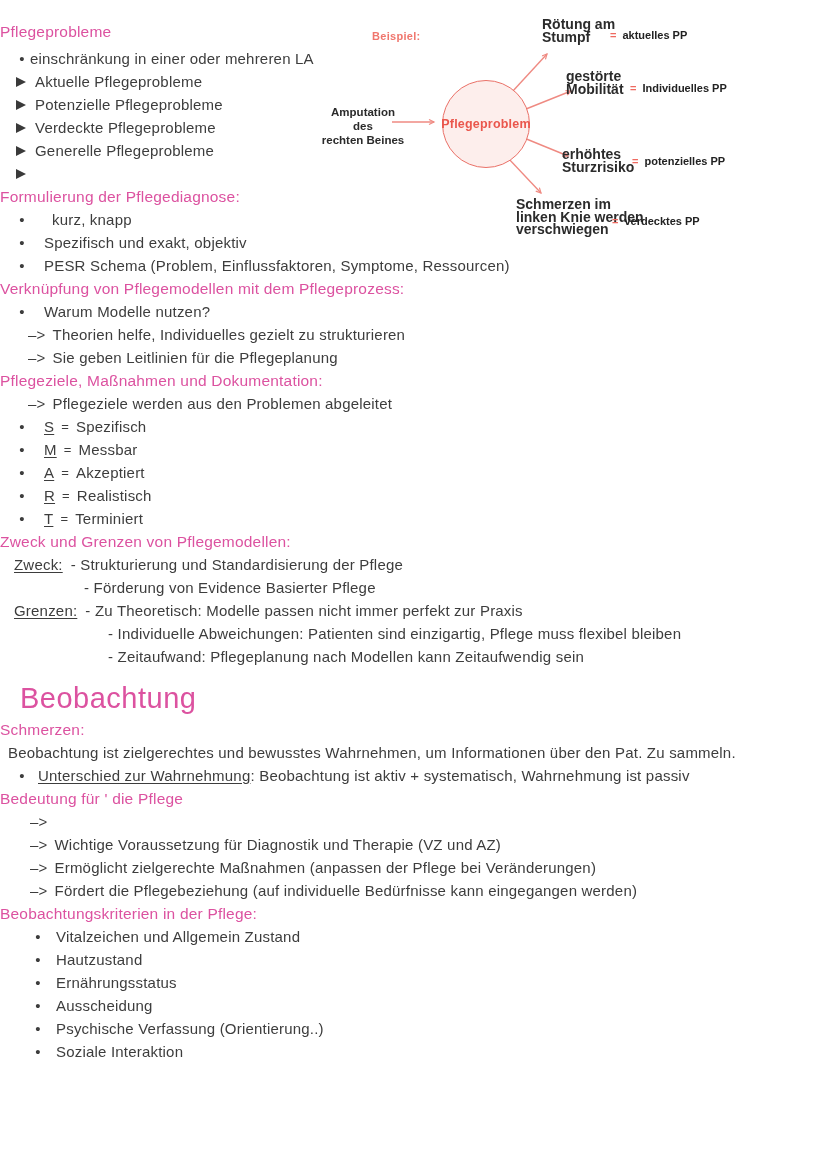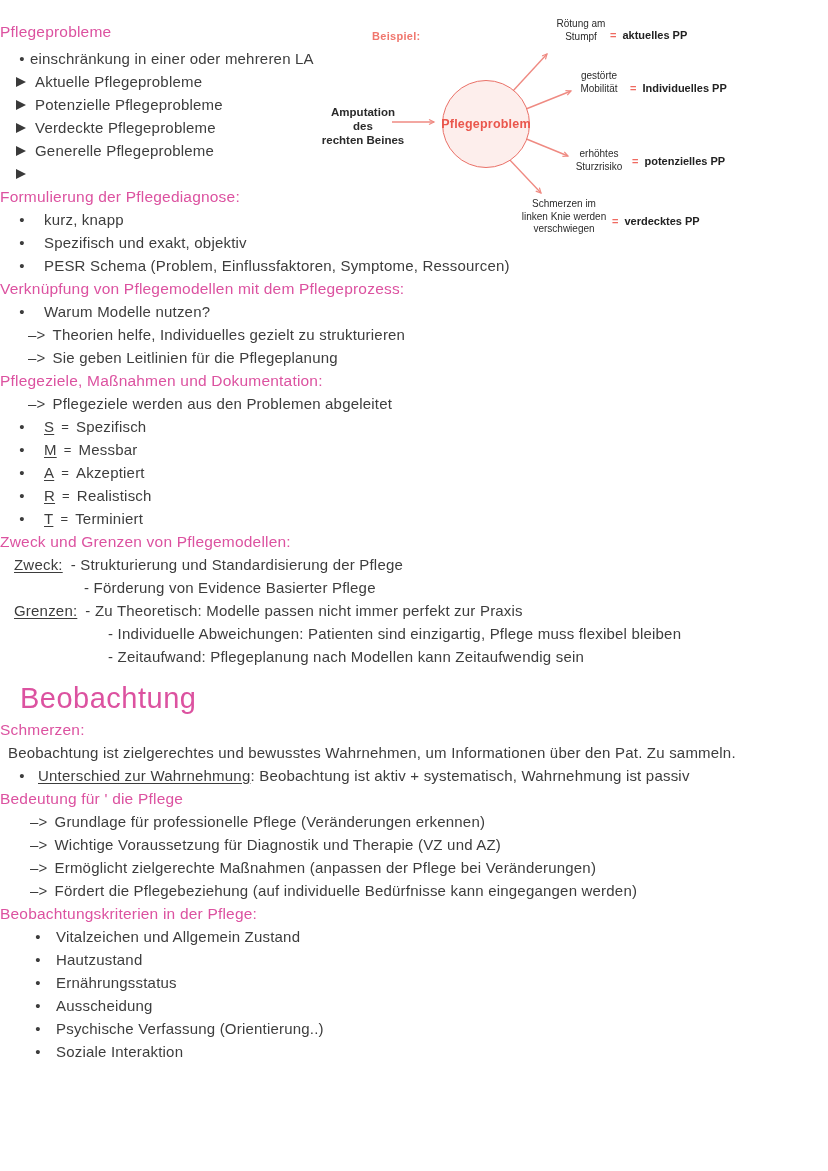--- a/index.html
+++ b/index.html
@@ -29,21 +29,21 @@
   .mb3{margin-bottom:3px;}
   h1.big{margin:10px 0 0 20px;height:40px;line-height:40px;font-size:29px;font-weight:400;color:#dc52a0;letter-spacing:.5px;}
   .zlabel{margin-right:8px;}
   
   .diagram{position:absolute;left:300px;top:10px;width:528px;height:240px;}
   .diagram .abs{position:absolute;}
   .beispiel{left:72px;top:20px;color:#f0766d;font-size:11px;font-weight:700;letter-spacing:.3px;text-align:center;}
   .cause{left:20px;top:95px;width:86px;text-align:center;font-size:11.5px;line-height:14px;font-weight:700;color:#2b2b2b;letter-spacing:0;}
   .circle{left:142px;top:70px;width:86px;height:86px;border:1.5px solid #ea7168;border-radius:50%;background:#fdeeec;display:flex;align-items:center;justify-content:center;}
   .circle span{color:#ea564c;font-size:12.5px;font-weight:700;letter-spacing:.2px;}
-  .blabel{text-align:center;font-size:10px;line-height:12.5px;font-weight:400;color:#2b2b2b;letter-spacing:0;white-space:nowrap;}
+  .blabel{font-size:14px;line-height:12.5px;font-weight:700;color:#2b2b2b;letter-spacing:0;white-space:nowrap;}
   .b1{left:242px;top:8px;width:78px;}
   .b2{left:266px;top:60px;width:66px;}
   .b3{left:262px;top:138px;width:74px;}
   .b4{left:216px;top:188px;width:96px;}
   .eqrow{display:flex;align-items:center;font-size:11px;font-weight:700;color:#222;letter-spacing:0;white-space:nowrap;}
   .eqrow .eqg{color:#ef6a60;margin-right:6px;font-size:11px;}
   .e1{left:310px;top:19px;} .e2{left:330px;top:72px;} .e3{left:332px;top:145px;} .e4{left:312px;top:205px;}
 </style>
 </head>
 <body>
@@ -74,21 +74,21 @@
       </div>
     <div class="line ml16">
         <span class="tri-icon"></span>
       </div>
   </section>
 
   <section>
     <h2 class="sec ml20 gap21 mb3">Formulierung der Pflegediagnose:</h2>
     <div class="line ml14">
         <span class="dot">•</span>
-        <span style="margin-left:14px">kurz, knapp</span>
+        <span style="margin-left:22px">kurz, knapp</span>
       </div>
     <div class="line ml14">
         <span class="dot">•</span>
         <span style="margin-left:14px">Spezifisch und exakt, objektiv</span>
       </div>
     <div class="line ml14">
         <span class="dot">•</span>
         <span style="margin-left:14px">PESR Schema (Problem, Einflussfaktoren, Symptome, Ressourcen)</span>
       </div>
   </section>
@@ -178,21 +178,20 @@
         <span class="dot">•</span>
         <span class="u" style="margin-left:8px">Unterschied zur Wahrnehmung</span>
         <span>: Beobachtung ist aktiv + systematisch, Wahrnehmung ist passiv</span>
       </div>
   </section>
 
   <section>
     <h2 class="sec ml30 gap14">Bedeutung für ' die Pflege</h2>
     <div class="line ml30">
         <span class="arrow-pre">–&gt;</span>
-        <span>Grundlage für professionelle Pflege (Veränderungen erkennen)</span>
       </div>
     <div class="line ml30">
         <span class="arrow-pre">–&gt;</span>
         <span>Wichtige Voraussetzung für Diagnostik und Therapie (VZ und AZ)</span>
       </div>
     <div class="line ml30">
         <span class="arrow-pre">–&gt;</span>
         <span>Ermöglicht zielgerechte Maßnahmen (anpassen der Pflege bei Veränderungen)</span>
       </div>
     <div class="line ml30">

